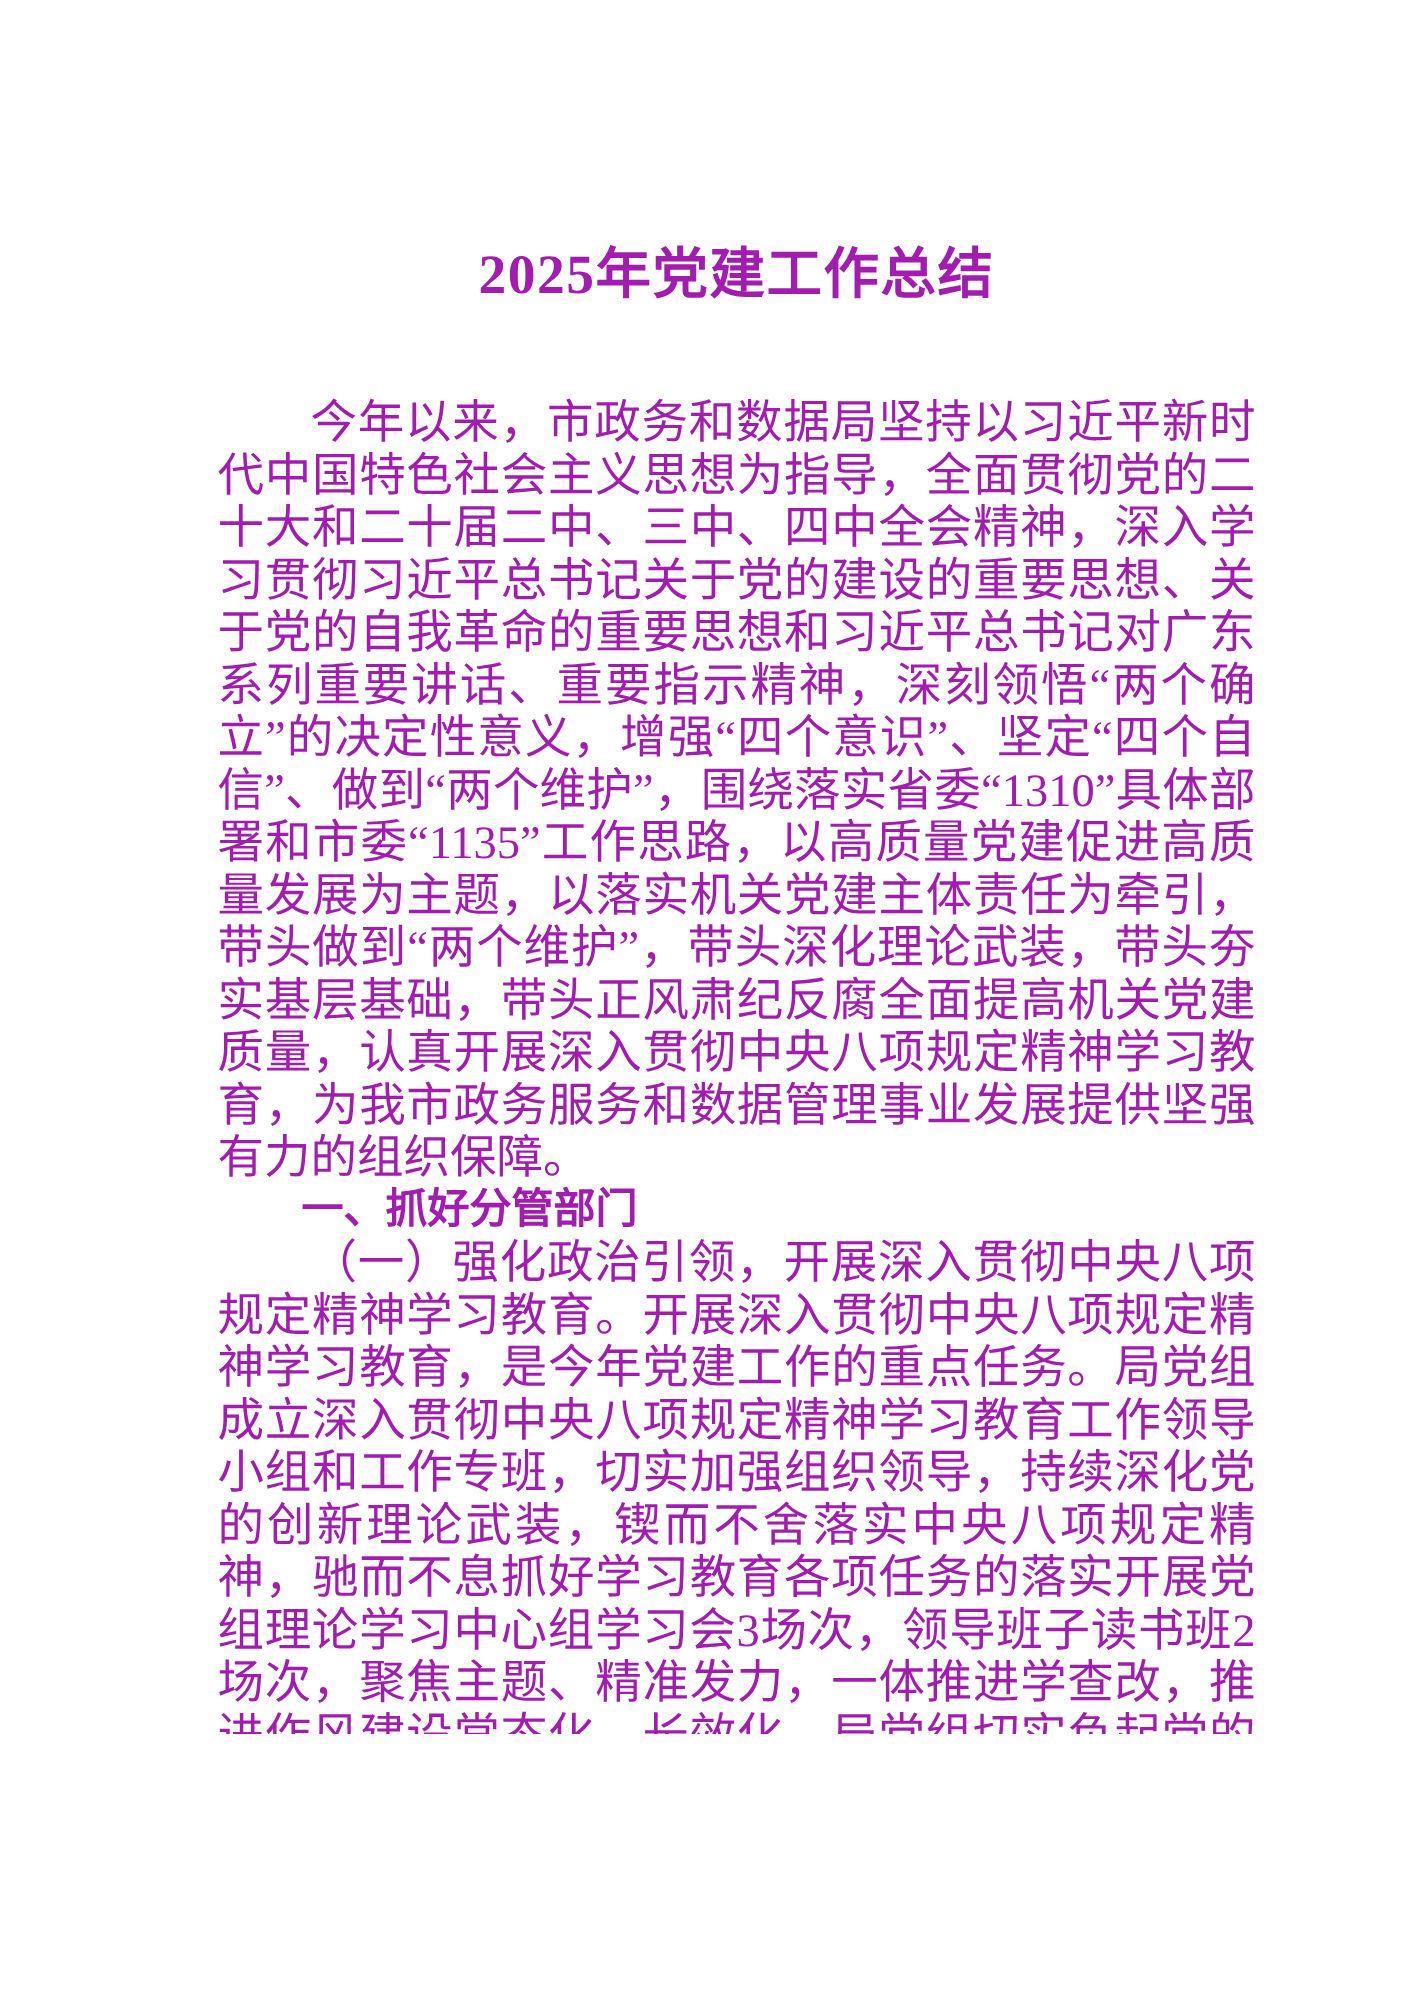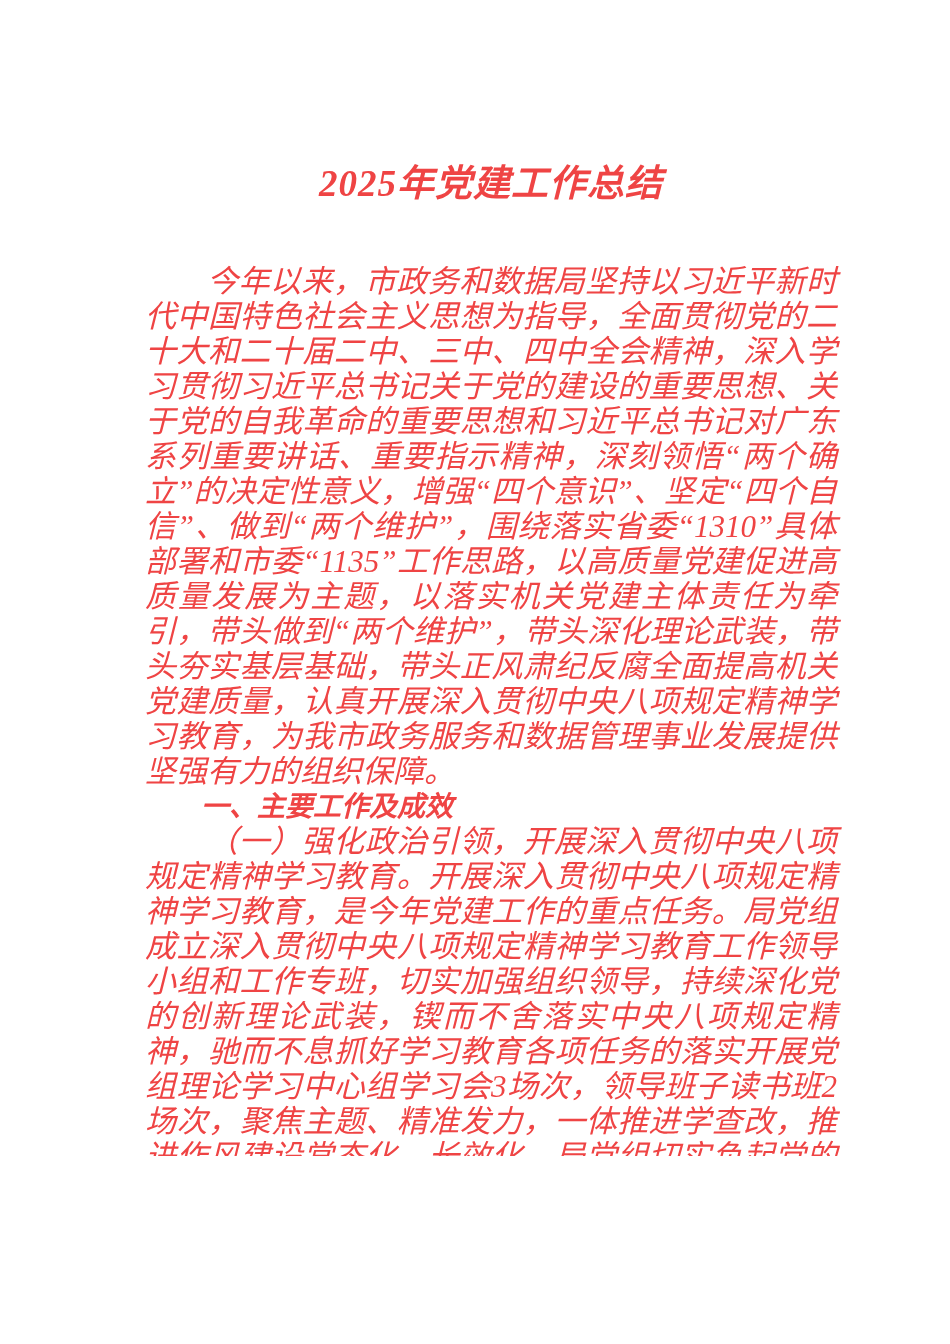--- a/index.html
+++ b/index.html
@@ -8,22 +8,21 @@
     background: #ffffff;
   }
   .page {
     position: relative;
     width: 950px;
     height: 1156px;
     margin: 0 auto;
     background: #ffffff;
     overflow: hidden;
     font-family: "Liberation Serif", "DejaVu Serif", serif;
-    color: #ef4444;
-    font-style: italic;
+    color: #a21caf;
   }
   .content {
     position: absolute;
     left: 145px;
     top: 160px;
     width: 692px;
   }
   .doc-title {
     margin: 0 0 56px 0;
     text-align: center;
@@ -60,21 +59,21 @@
 </style>
 </head>
 <body>
 
 <div class="page">
   <div class="content">
     <h1 class="doc-title">2025年党建工作总结</h1>
 
     <p class="body-para">今年以来，市政务和数据局坚持以习近平新时代中国特色社会主义思想为指导，全面贯彻党的二十大和二十届二中、三中、四中全会精神，深入学习贯彻习近平总书记关于党的建设的重要思想、关于党的自我革命的重要思想和习近平总书记对广东系列重要讲话、重要指示精神，深刻领悟“两个确立”的决定性意义，增强“四个意识”、坚定“四个自信”、做到“两个维护”，围绕落实省委“1310”具体部署和市委“1135”工作思路，以高质量党建促进高质量发展为主题，以落实机关党建主体责任为牵引，带头做到“两个维护”，带头深化理论武装，带头夯实基层基础，带头正风肃纪反腐全面提高机关党建质量，认真开展深入贯彻中央八项规定精神学习教育，为我市政务服务和数据管理事业发展提供坚强有力的组织保障。</p>
 
-    <h2 class="section-heading">一、主要工作及成效</h2>
+    <h2 class="section-heading">一、抓好分管部门</h2>
 
     <p class="body-para">（一）强化政治引领，开展深入贯彻中央八项规定精神学习教育。开展深入贯彻中央八项规定精神学习教育，是今年党建工作的重点任务。局党组成立深入贯彻中央八项规定精神学习教育工作领导小组和工作专班，切实加强组织领导，持续深化党的创新理论武装，锲而不舍落实中央八项规定精神，驰而不息抓好学习教育各项任务的落实开展党组理论学习中心组学习会3场次，领导班子读书班2场次，聚焦主题、精准发力，一体推进学查改，推进作风建设常态化、长效化。局党组切实负起党的政治建设工作主体责任，牢固树立政治机关意识，把政治建设贯穿机关党建全过程，党组书记认真履行第一责任人职责，党组其他成员根据职责分工，按照“一岗双责”要求，抓好分管部门</p>
   </div>
 
   <div class="page-footer">
     <span>1</span>
   </div>
 </div>
 
 </body></html>

